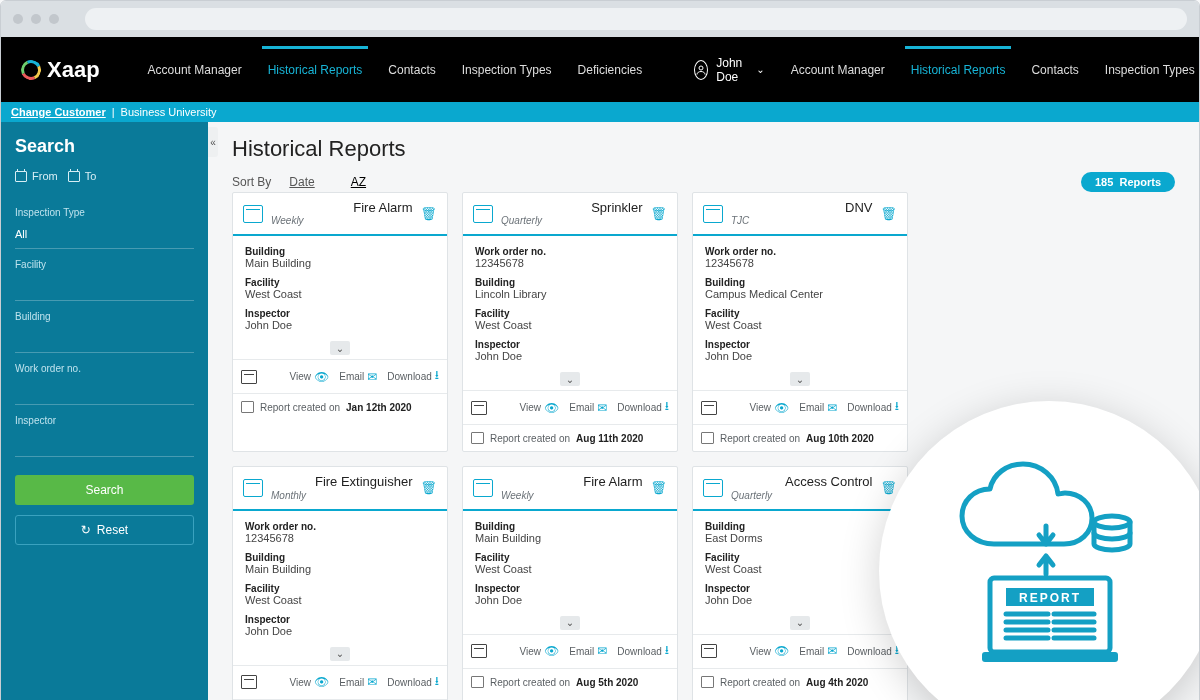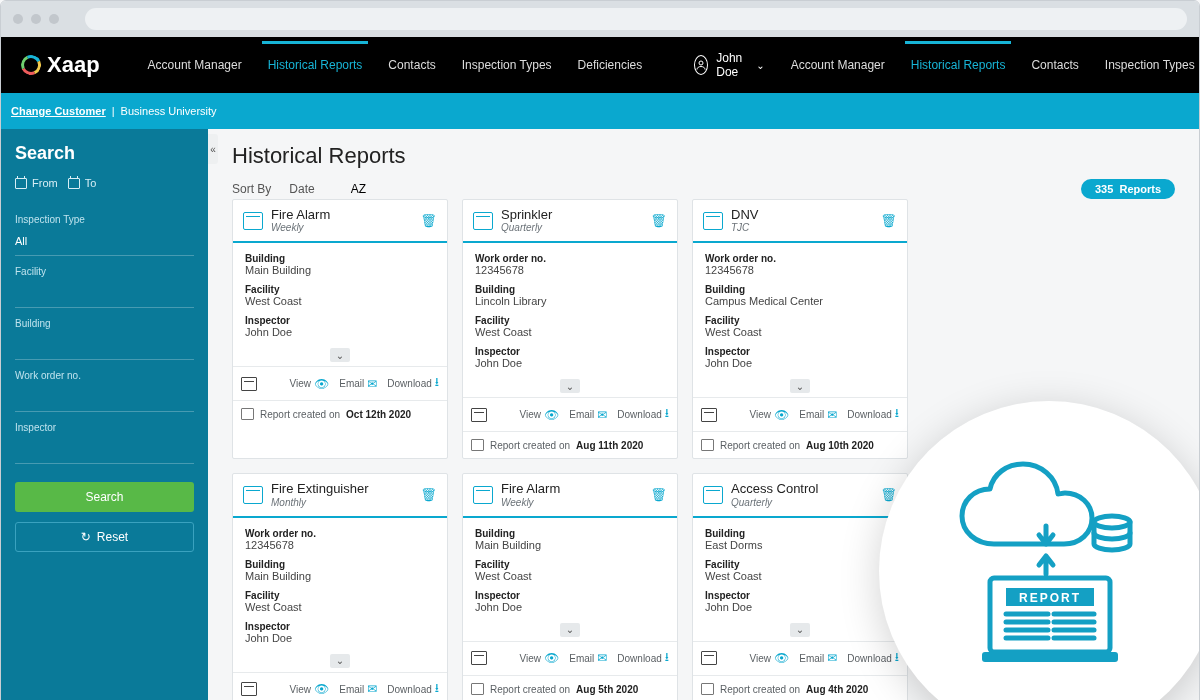--- a/index.html
+++ b/index.html
@@ -7,64 +7,64 @@
 
   
   .browser-chrome { border:1px solid #c9ced3; border-radius:6px 6px 0 0; overflow:hidden; margin:0 auto; width:1200px; }
   .chrome-bar { height:36px; background:#dadfe3; display:flex; align-items:center; padding:0 12px; gap:8px; }
   .traffic-dot { width:10px; height:10px; border-radius:50%; background:#c2c7cc; }
   .url-bar { flex:1; height:22px; background:#eef1f3; border-radius:11px; margin-left:18px; }
 
   .viewport { position:relative; height:664px; overflow:hidden; background:#fff; }
 
   
-  .topnav { height:56px; background:#000; color:#fff; display:flex; align-items:center; padding:0 20px; gap:26px; font-size:12px; }
+  .topnav { height:65px; background:#000; color:#fff; display:flex; align-items:center; padding:0 20px; gap:26px; font-size:12px; }
   .logo { display:flex; align-items:center; gap:6px; font-size:22px; font-weight:600; margin-right:22px;}
   .logo .ring { width:20px; height:20px; border-radius:50%; border:3px solid transparent; border-top-color:#17b4d6; border-right-color:#f2c94c; border-bottom-color:#ed5b5b; border-left-color:#6fcf6f; transform:rotate(20deg);}
   .nav-link { color:#ddd; cursor:pointer; white-space:nowrap;}
   .nav-link.active { color:#17b4d6; position:relative;}
   .nav-link.active::before { content:""; position:absolute; top:-17px; left:-6px; right:-6px; height:3px; background:#17b4d6;}
   .nav-spacer { flex:1; }
   .user-pill { display:flex; align-items:center; gap:8px; font-size:12px;}
   .user-pill .avatar-ring { width:20px; height:20px; border:1px solid #fff; border-radius:50%; display:flex; align-items:center; justify-content:center;}
   .user-pill .chevron { font-size:10px; }
 
   
-  .customer-bar { height:36px; background:#0aa8cf; color:#fff; display:flex; align-items:center; padding:0 10px; font-size:11px; gap:6px;}
+  .customer-bar { height:20px; background:#0aa8cf; color:#fff; display:flex; align-items:center; padding:0 10px; font-size:11px; gap:6px;}
   .customer-bar a { color:#fff; text-decoration:underline; font-weight:600;}
 
   
   .body-row { display:flex; height:calc(100% - 48px - 22px); }
   .sidebar { width:207px; background:#0a7a99; color:#fff; padding:14px 14px 20px; position:relative;}
   .sidebar h2 { font-size:18px; font-weight:600; margin-bottom:10px;}
   .date-row { display:flex; gap:10px; font-size:11px; color:#d7eef5; margin-bottom:12px;}
   .date-inp { display:flex; align-items:center; gap:5px; padding:3px 0; }
   .cal-glyph { width:12px; height:11px; border:1px solid #d7eef5; border-radius:1px; position:relative;}
   .cal-glyph::before { content:""; position:absolute; top:-3px; left:1px; right:1px; height:2px; border-left:1px solid #d7eef5; border-right:1px solid #d7eef5;}
   .side-field { border-bottom:1px solid rgba(255,255,255,.25); padding:10px 0 8px; }
   .side-label { font-size:10px; color:#bfe3ee; }
   .side-value { font-size:11px; color:#fff; margin-top:10px; min-height:12px;}
   .btn-search { width:100%; background:#58b947; border:none; color:#fff; height:30px; border-radius:3px; font-size:12px; margin-top:18px; cursor:pointer;}
   .btn-reset  { width:100%; background:transparent; border:1px solid #3aa2bf; color:#fff; height:30px; border-radius:3px; font-size:12px; margin-top:10px; cursor:pointer; display:flex; align-items:center; justify-content:center; gap:6px;}
   .collapse-tab { position:absolute; right:-10px; top:5px; width:10px; height:30px; background:#eef0f1; color:#555; font-size:10px; display:flex; align-items:center; justify-content:center; border-radius:0 3px 3px 0; cursor:pointer;}
 
   .main { flex:1; background:#f5f6f7; padding:14px 24px 24px; overflow:auto;}
   .page-title { font-size:22px; font-weight:400; color:#222; margin-bottom:10px;}
   .sort-row { display:flex; align-items:center; font-size:12px; color:#555; gap:18px; text-align:center;}
-  .sort-row .opt { cursor:pointer; }
+  .sort-row .opt { cursor:pointer;text-decoration:underline; }
   .sort-row .opt.active { color:#000000;}
   .count-pill { margin-left:auto; background:#0aa8cf; color:#fff; border-radius:14px; padding:4px 14px; font-size:11px; font-weight:600;}
 
   .cards { display:grid; grid-template-columns:repeat(3, 216px); gap:14px; }
   .card { background:#fff; border:1px solid #dfe3e6; border-radius:2px; font-size:11px; color:#333; display:flex; flex-direction:column;}
   .card-head { display:flex; align-items:center; gap:8px; padding:8px 10px; border-bottom:2px solid #0aa8cf;}
   .card-head .cal-box { width:20px; height:18px; border:1.5px solid #0aa8cf; border-radius:2px; position:relative; flex-shrink:0;}
   .card-head .cal-box::before{content:"";position:absolute;top:3px;left:2px;right:2px;height:1px;background:#0aa8cf;}
   .card-head .titles { flex:1; line-height:1.1;}
-  .card-head .t-main { font-size:13px; color:#222;}
+  .card-head .t-main { font-size:13px; color:#222;text-align:right;}
   .card-head .t-sub  { font-style:italic; color:#6b7278; font-size:10px;}
   .card-head .trash { color:#0aa8cf; cursor:pointer; font-size:13px;}
   .card-body { padding:10px 12px 4px; }
   .kv { margin-bottom:8px; }
   .kv .k { font-weight:700; font-size:10px; color:#222;}
   .kv .v { font-size:11px; color:#444;}
   .expand-chevron { align-self:center; width:20px; height:14px; background:#e6e9eb; color:#555; border-radius:2px; display:flex; align-items:center; justify-content:center; font-size:10px; margin:-2px 0 4px; cursor:pointer;}
   .card-actions { border-top:1px solid #e7eaec; display:flex; align-items:center; padding:6px 8px; gap:10px; font-size:10px; color:#5a5f63;text-align:right;}
   .card-actions .act { display:flex; align-items:center; gap:3px; cursor:pointer;}
   .card-actions .act .ic { color:#0aa8cf; font-size:12px;}
@@ -172,21 +172,21 @@
         </button>
       </aside>
 
       <main class="main">
         <div class="page-title">Historical Reports</div>
         <div class="sort-row">
           <span>Sort By</span>
           <span class="opt" style="margin-right: 18px;">Date</span>
             <span class="opt active" style="margin-right: 18px;">AZ</span>
           <div class="count-pill">
-            <span>335</span>&nbsp;&nbsp;<span>Reports</span>
+            <span>185</span>&nbsp;&nbsp;<span>Reports</span>
           </div>
         </div>
         <div class="cards" id="cards">
             <div class="card">
     <div class="card-head">
       <div class="cal-box"></div>
       <div class="titles">
         <div class="t-main">Fire Alarm</div>
         <div class="t-sub">Weekly</div>
       </div>
@@ -218,21 +218,21 @@
                   <span class="ic">✉</span>
                 </div>
       <div class="act">
                   <span>Download</span>
                   <span class="ic">⭳</span>
                 </div>
     </div>
     <div class="card-footer">
       <div class="cal-mini"></div>
       <span>Report created on</span>
-      <b>Oct 12th 2020</b>
+      <b>Jan 12th 2020</b>
     </div>
             </div>
             <div class="card">
     <div class="card-head">
       <div class="cal-box"></div>
       <div class="titles">
         <div class="t-main">Sprinkler</div>
         <div class="t-sub">Quarterly</div>
       </div>
       <div class="trash">🗑</div>

